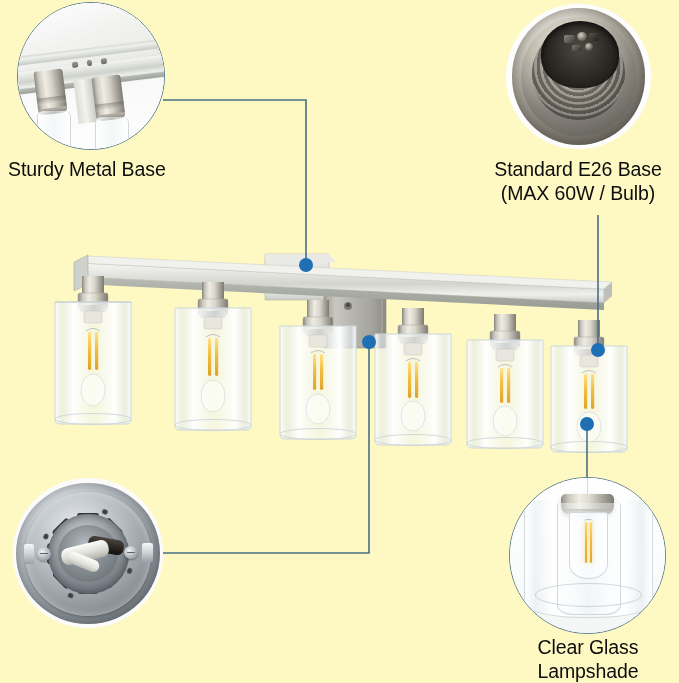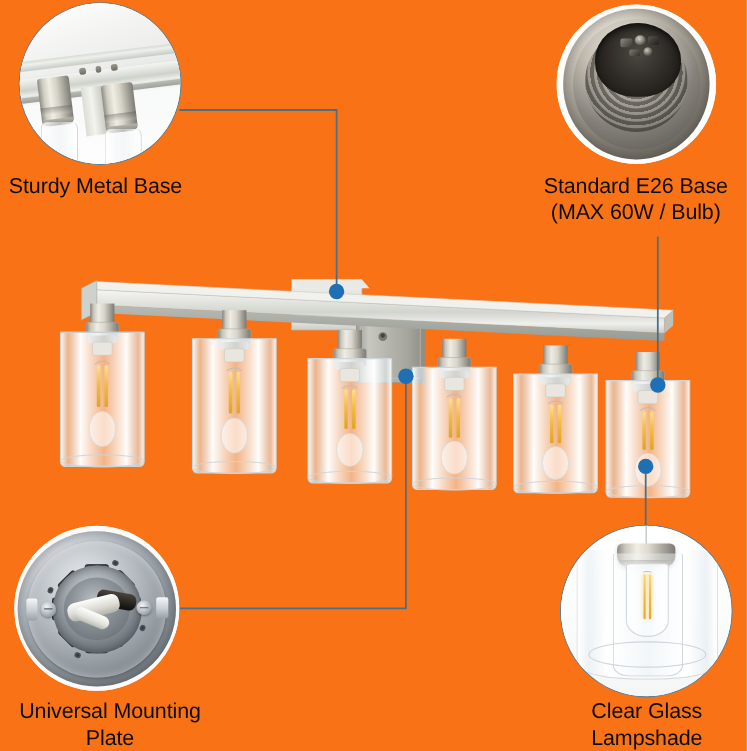--- a/index.html
+++ b/index.html
@@ -8,21 +8,21 @@
     background: #ffffff;
   }
   body {
     font-family: "Liberation Sans", sans-serif;
     -webkit-font-smoothing: antialiased;
   }
   #stage {
     position: relative;
     width: 679px;
     height: 683px;
-    background: #f97316;
+    background: #fef9c3;
     overflow: hidden;
   }
 
   
   #connectors {
     position: absolute;
     left: 0; top: 0;
     width: 679px; height: 683px;
     pointer-events: none;
   }
@@ -515,22 +515,20 @@
       <div class="cc3-cavity"></div>
       <div class="cc3-wire-b"></div>
       <div class="cc3-wire-w"></div>
       <div class="cc3-wire-w2"></div>
       <div class="cc3-screw cc3-screw-l"></div>
       <div class="cc3-screw cc3-screw-r"></div>
       <div class="cc3-tab cc3-tab-l"></div>
       <div class="cc3-tab cc3-tab-r"></div>
     </div>
   </div>
-  <div class="callout-label label-center" style="left:0px; top:635px; width:200px;">Universal Mounting
-Plate</div>
 
   <div class="callout-circle" style="left:509px; top:477px; width:157px; height:157px;">
     <div class="cc4-scene">
       <div class="cc4-stem"></div>
       <div class="cc4-glass-outer"></div>
       <div class="cc4-collar"></div>
       <div class="cc4-glass-inner"></div>
       <div class="cc4-bulb">
         <div class="cc4-fil-top"></div>
         <div class="cc4-fil cc4-fil-a"></div>

